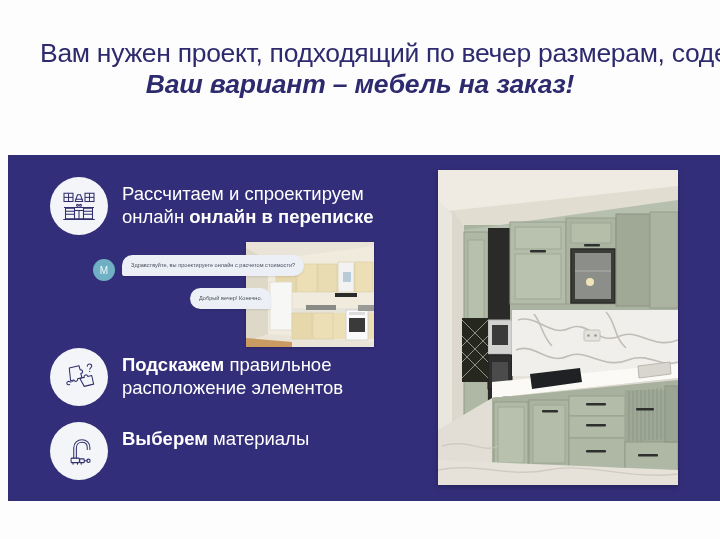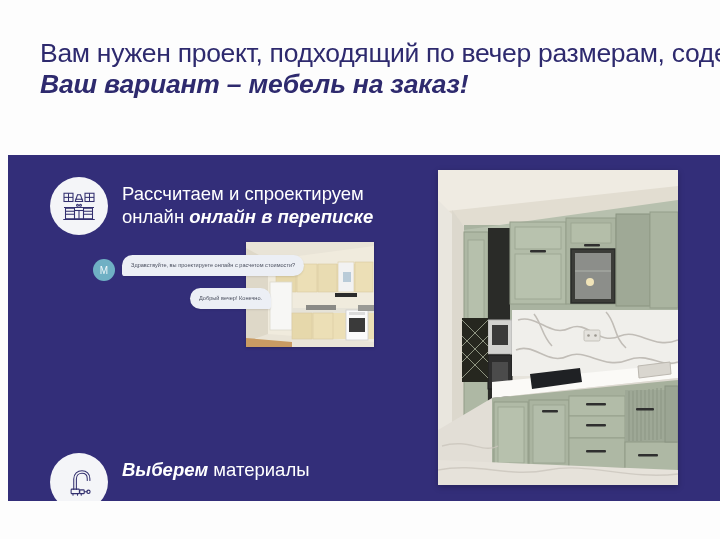--- a/index.html
+++ b/index.html
@@ -25,56 +25,57 @@
     line-height:31px;
     font-weight:400;
     letter-spacing:-0.3px;
     white-space:nowrap;
   }
   .headline .hl-em{
     display:block;
     font-weight:bold;
     font-style:italic;
     letter-spacing:-0.2px;
+    text-align:center;
   }
 
   
   .panel{
     position:absolute;left:8px;top:155px;width:720px;height:414px;
     background:#332e79;
     overflow:hidden;
   }
 
   
   .feature{
     position:absolute;
     display:flex;
     align-items:flex-start;
     gap:14px;
   }
   .f1{left:42px;top:22px;}
   .f2{left:42px;top:193px;}
-  .f3{left:42px;top:267px;margin-top:31px;}
+  .f3{left:42px;top:267px;}
 
   .icon-circle{
     width:58px;height:58px;border-radius:50%;
     background:#f4f5f8;
     flex:0 0 58px;
     display:flex;align-items:center;justify-content:center;
   }
   .icon-circle svg{display:block;}
 
   .feature-text{
     color:#ffffff;
     font-size:18.5px;
     line-height:23px;
     padding-top:5px;
     white-space:nowrap;
   }
-  .feature-text .em{font-weight:bold;font-style:italic;}
+  .feature-text .em{font-weight:bold;}
   .feature-text .ln{display:block;}
 
   
   .chat{
     position:absolute;left:85px;top:100px;width:285px;height:115px;
   }
   .avatar{
     position:absolute;left:0;top:4px;
     width:22px;height:22px;border-radius:50%;
     background:#6fb0c4;
@@ -208,20 +209,36 @@
         </svg>
       </div>
       <div class="avatar">M</div>
       <div class="bubble bubble-in">
         <span class="ln">Здравствуйте, вы проектируете онлайн</span>
         <span class="ln">с расчетом стоимости?</span>
       </div>
       <div class="bubble bubble-out">Добрый вечер! Конечно.</div>
     </div>
 
+    <div class="feature f2">
+      <div class="icon-circle">
+        <svg width="36" height="36" viewBox="0 0 48 48" fill="none" stroke="#33306f" stroke-width="1.4" stroke-linejoin="round">
+          <path d="M11 12 L24 9 L25.5 14.5 C27 14 28.5 15 28.7 16.5 C28.9 18 27.8 19.2 26.4 19.4 L28 25 L22 26.3 C22.6 27.8 21.8 29.3 20.4 29.7 C19 30.1 17.6 29.3 17.3 27.9 L12.8 28.9 Z"></path>
+          <path d="M25 25.8 L31 24.5 C30.5 23 31.4 21.5 32.8 21.2 C34.2 20.9 35.5 21.8 35.7 23.2 L41 22 L43.5 33.5 L31 36.5 Z"></path>
+          <path d="M35 9.5 C35 7.8 36.4 6.6 38 6.6 C39.7 6.6 41 7.8 41 9.4 C41 11.3 38.6 11.6 38.4 13.6" stroke-linecap="round"></path>
+          <circle cx="38.2" cy="16.4" r="0.9" fill="#33306f" stroke="none"></circle>
+          <path d="M11.5 34 C10.2 34.8 8.5 34.3 8 33 C7.5 31.7 8.2 30.3 9.5 29.9 C11 29.4 12.3 31 13.8 30.5" stroke-linecap="round"></path>
+          <circle cx="15.8" cy="29.6" r="0.9" fill="#33306f" stroke="none"></circle>
+        </svg>
+      </div>
+      <div class="feature-text">
+        <span class="ln"><span class="em">Подскажем</span><span> правильное</span></span>
+        <span class="ln">расположение элементов</span>
+      </div>
+    </div>
 
     <div class="feature f3">
       <div class="icon-circle">
         <svg width="36" height="36" viewBox="0 0 48 48" fill="none" stroke="#33306f" stroke-width="1.4" stroke-linecap="round" stroke-linejoin="round">
           <path d="M17 34 L17 20 C17 13 22 9 28 9 C34 9 38.5 13.2 38.5 19.5 L38.5 22"></path>
           <path d="M20.5 34 L20.5 20 C20.5 15 24 12.3 28 12.3 C32 12.3 35 15 35 19.5 L35 22"></path>
           <rect x="13.5" y="33.5" width="11" height="6" rx="1"></rect>
           <rect x="25" y="34.5" width="6" height="5" rx="1"></rect>
           <line x1="31" y1="37" x2="35" y2="37"></line>
           <circle cx="36.6" cy="37" r="2.2"></circle>

